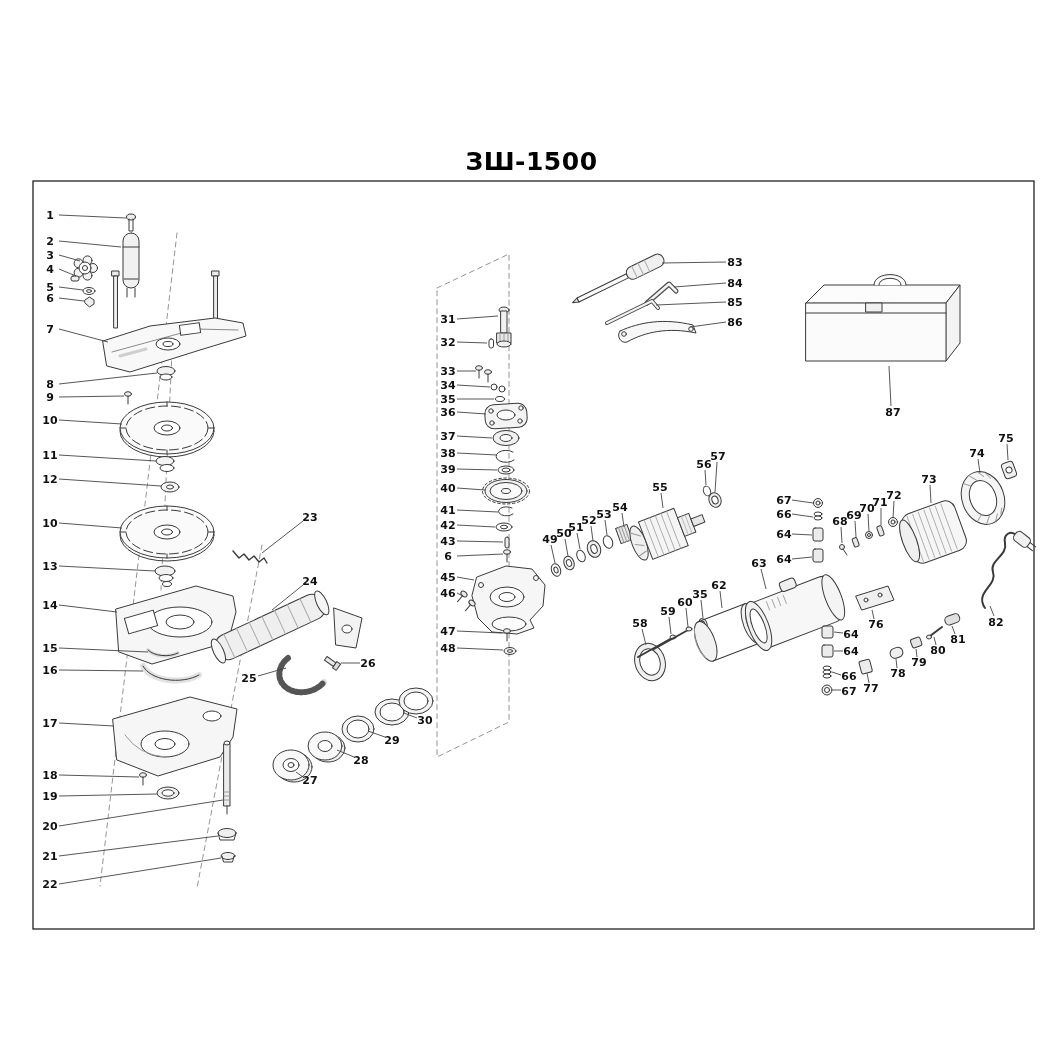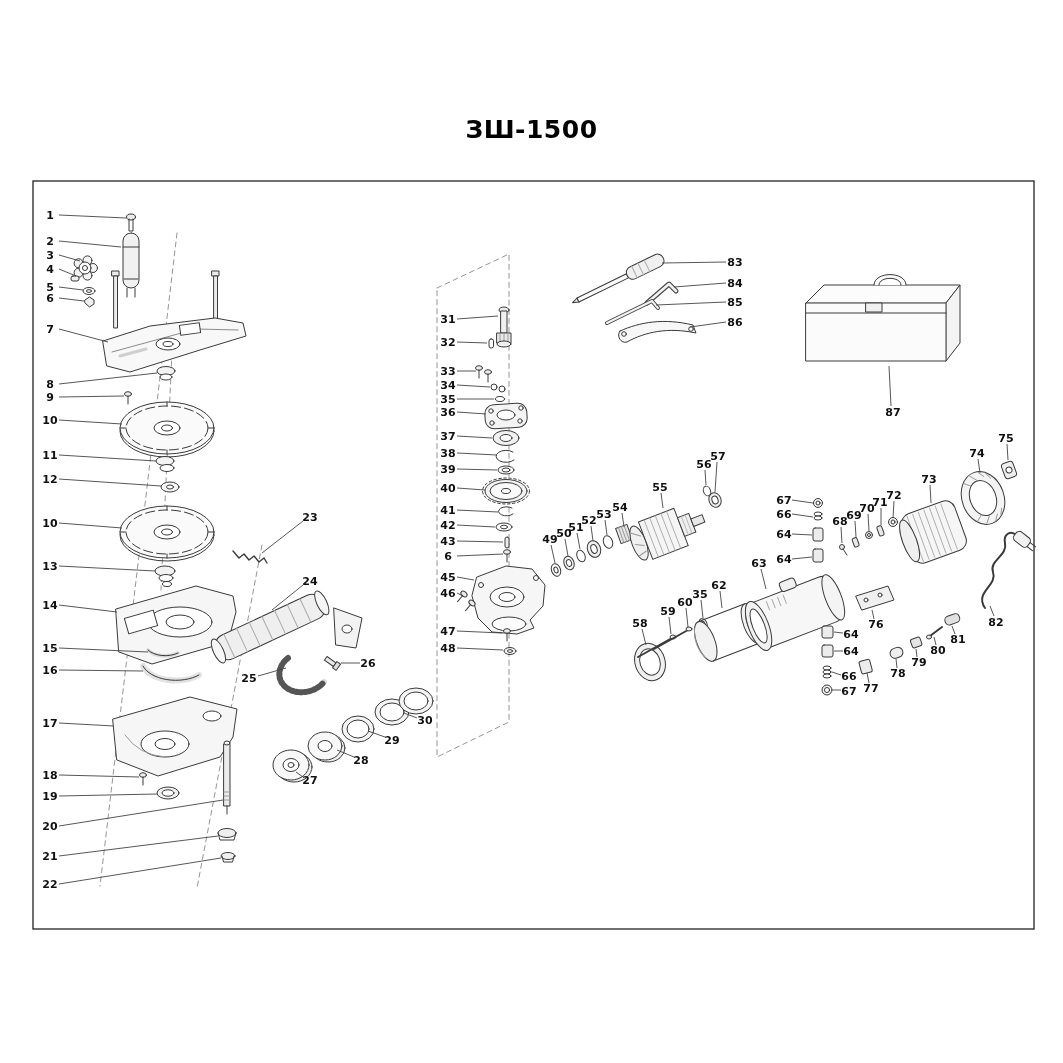--- a/index.html
+++ b/index.html
@@ -1,18 +1,18 @@
 <!DOCTYPE html>
 <html><head>
 <meta charset="utf-8">
 <style>
   html,body{margin:0;padding:0;background:#fff;}
   .page{position:relative;width:1063px;height:1063px;background:#fff;
         font-family:"DejaVu Sans",sans-serif;overflow:hidden;}
-  .title{position:absolute;left:0;right:0;top:115px;text-align:center;
+  .title{position:absolute;left:0;right:0;top:147px;text-align:center;
          font-size:25px;font-weight:700;color:#000;letter-spacing:.5px;}
   svg{position:absolute;left:0;top:0;}
   #label-layer text{font-family:"DejaVu Sans",sans-serif;font-size:11px;
                     font-weight:bold;fill:#101010;}
 </style>
 </head>
 <body>
 
 <div class="page">
   <div class="title">ЗШ-1500</div>

